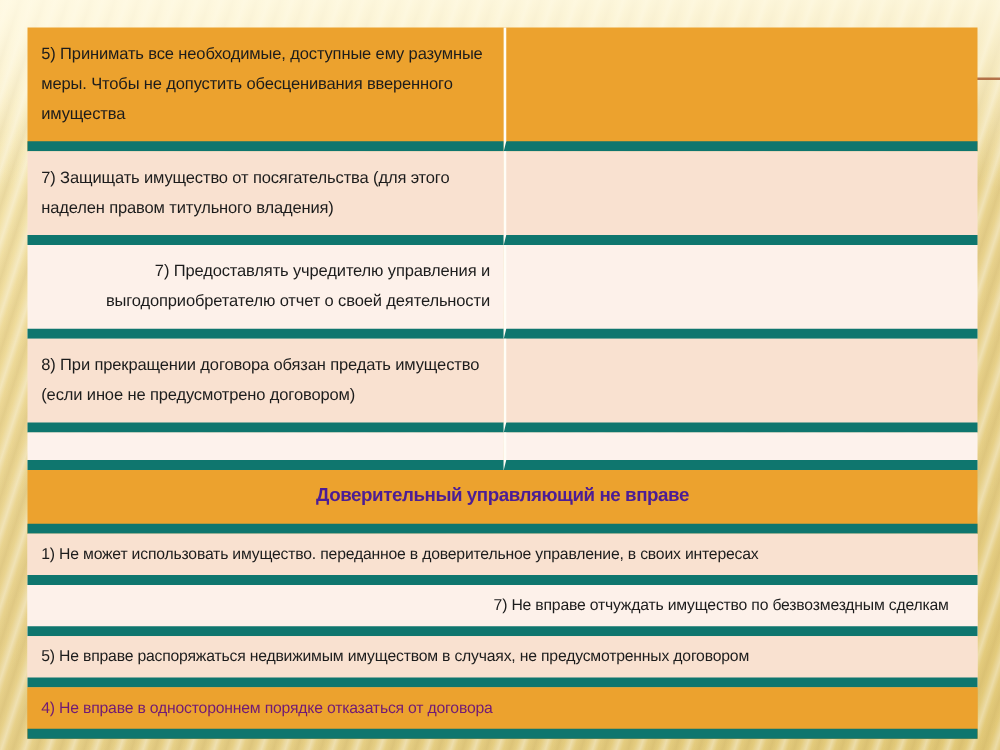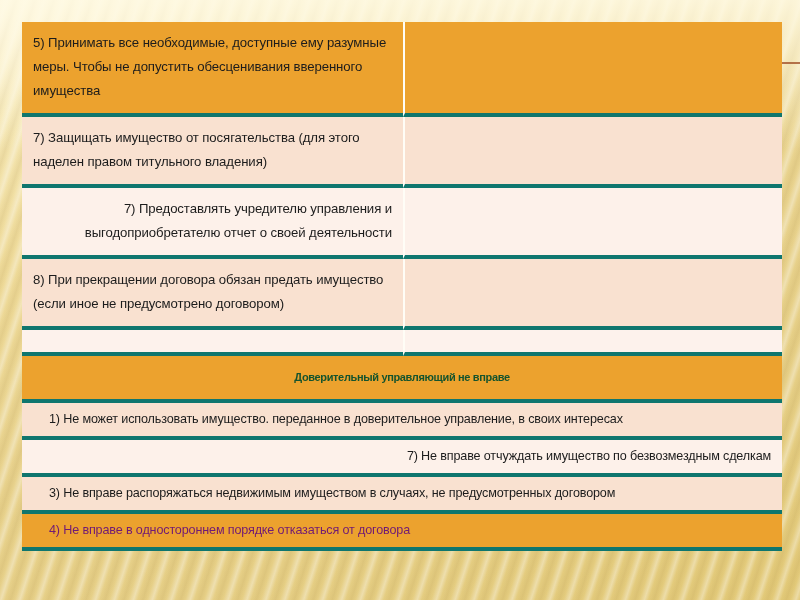--- a/index.html
+++ b/index.html
@@ -62,21 +62,21 @@
     left: 22px;
     top: 22px;
     width: 760px;
     border-collapse: separate;
     border-spacing: 0;
     table-layout: fixed;
   }
   #content-table td {
     vertical-align: top;
     padding: 0;
-    border-bottom: 4px solid #0f766e;
+    border-bottom: 8px solid #0f766e;
   }
   .col-main { width: 381px; }
   .col-side { width: 379px; }
 
   .cell-text {
     padding: 9px 11px 10px 11px;
     font-size: 13.2px;
     line-height: 24px;
     color: #1c1c1c;
     letter-spacing: -0.1px;
@@ -97,35 +97,34 @@
     height: 22px;
   }
 
   
   .section-header td {
     background: #eca22e;
     text-align: center;
     border-bottom: 2px solid #fffdf6;
   }
   .section-header .cell-text {
-    font-size: 11px;
+    font-size: 15px;
     line-height: 22px;
     font-weight: bold;
-    color: #14532d;
+    color: #4c1d95;
     letter-spacing: -0.35px;
     padding: 10px 8px 11px 8px;
   }
 
   
   .list-row .cell-text {
     font-size: 12.6px;
     line-height: 18px;
-    padding: 7px 11px 8px 11px;
+    padding: 7px 23px 8px 11px;
     letter-spacing: -0.15px;
-    margin-left: 16px;
   }
   .list-row.fill-accent .cell-text {
     color: #701a75;
   }
   tr.last-row td { border-bottom: none; }
 </style>
 </head>
 <body>
 
 <div id="slide-bg"></div>
@@ -185,21 +184,21 @@
           <div class="cell-text">1) Не может использовать имущество. переданное в доверительное управление, в своих интересах</div>
         </td>
       </tr>
       <tr class="list-row fill-cream">
         <td colspan="2" class="fill-cream">
           <div class="cell-text">7) Не вправе отчуждать имущество по безвозмездным сделкам</div>
         </td>
       </tr>
       <tr class="list-row fill-peach">
         <td colspan="2" class="fill-peach">
-          <div class="cell-text">3) Не вправе распоряжаться недвижимым имуществом в случаях, не предусмотренных договором</div>
+          <div class="cell-text">5) Не вправе распоряжаться недвижимым имуществом в случаях, не предусмотренных договором</div>
         </td>
       </tr>
       <tr class="list-row fill-accent last-row">
         <td colspan="2" class="fill-accent">
           <div class="cell-text">4) Не вправе в одностороннем порядке отказаться от договора</div>
         </td>
       </tr>
     </tbody>
 </table>
 

